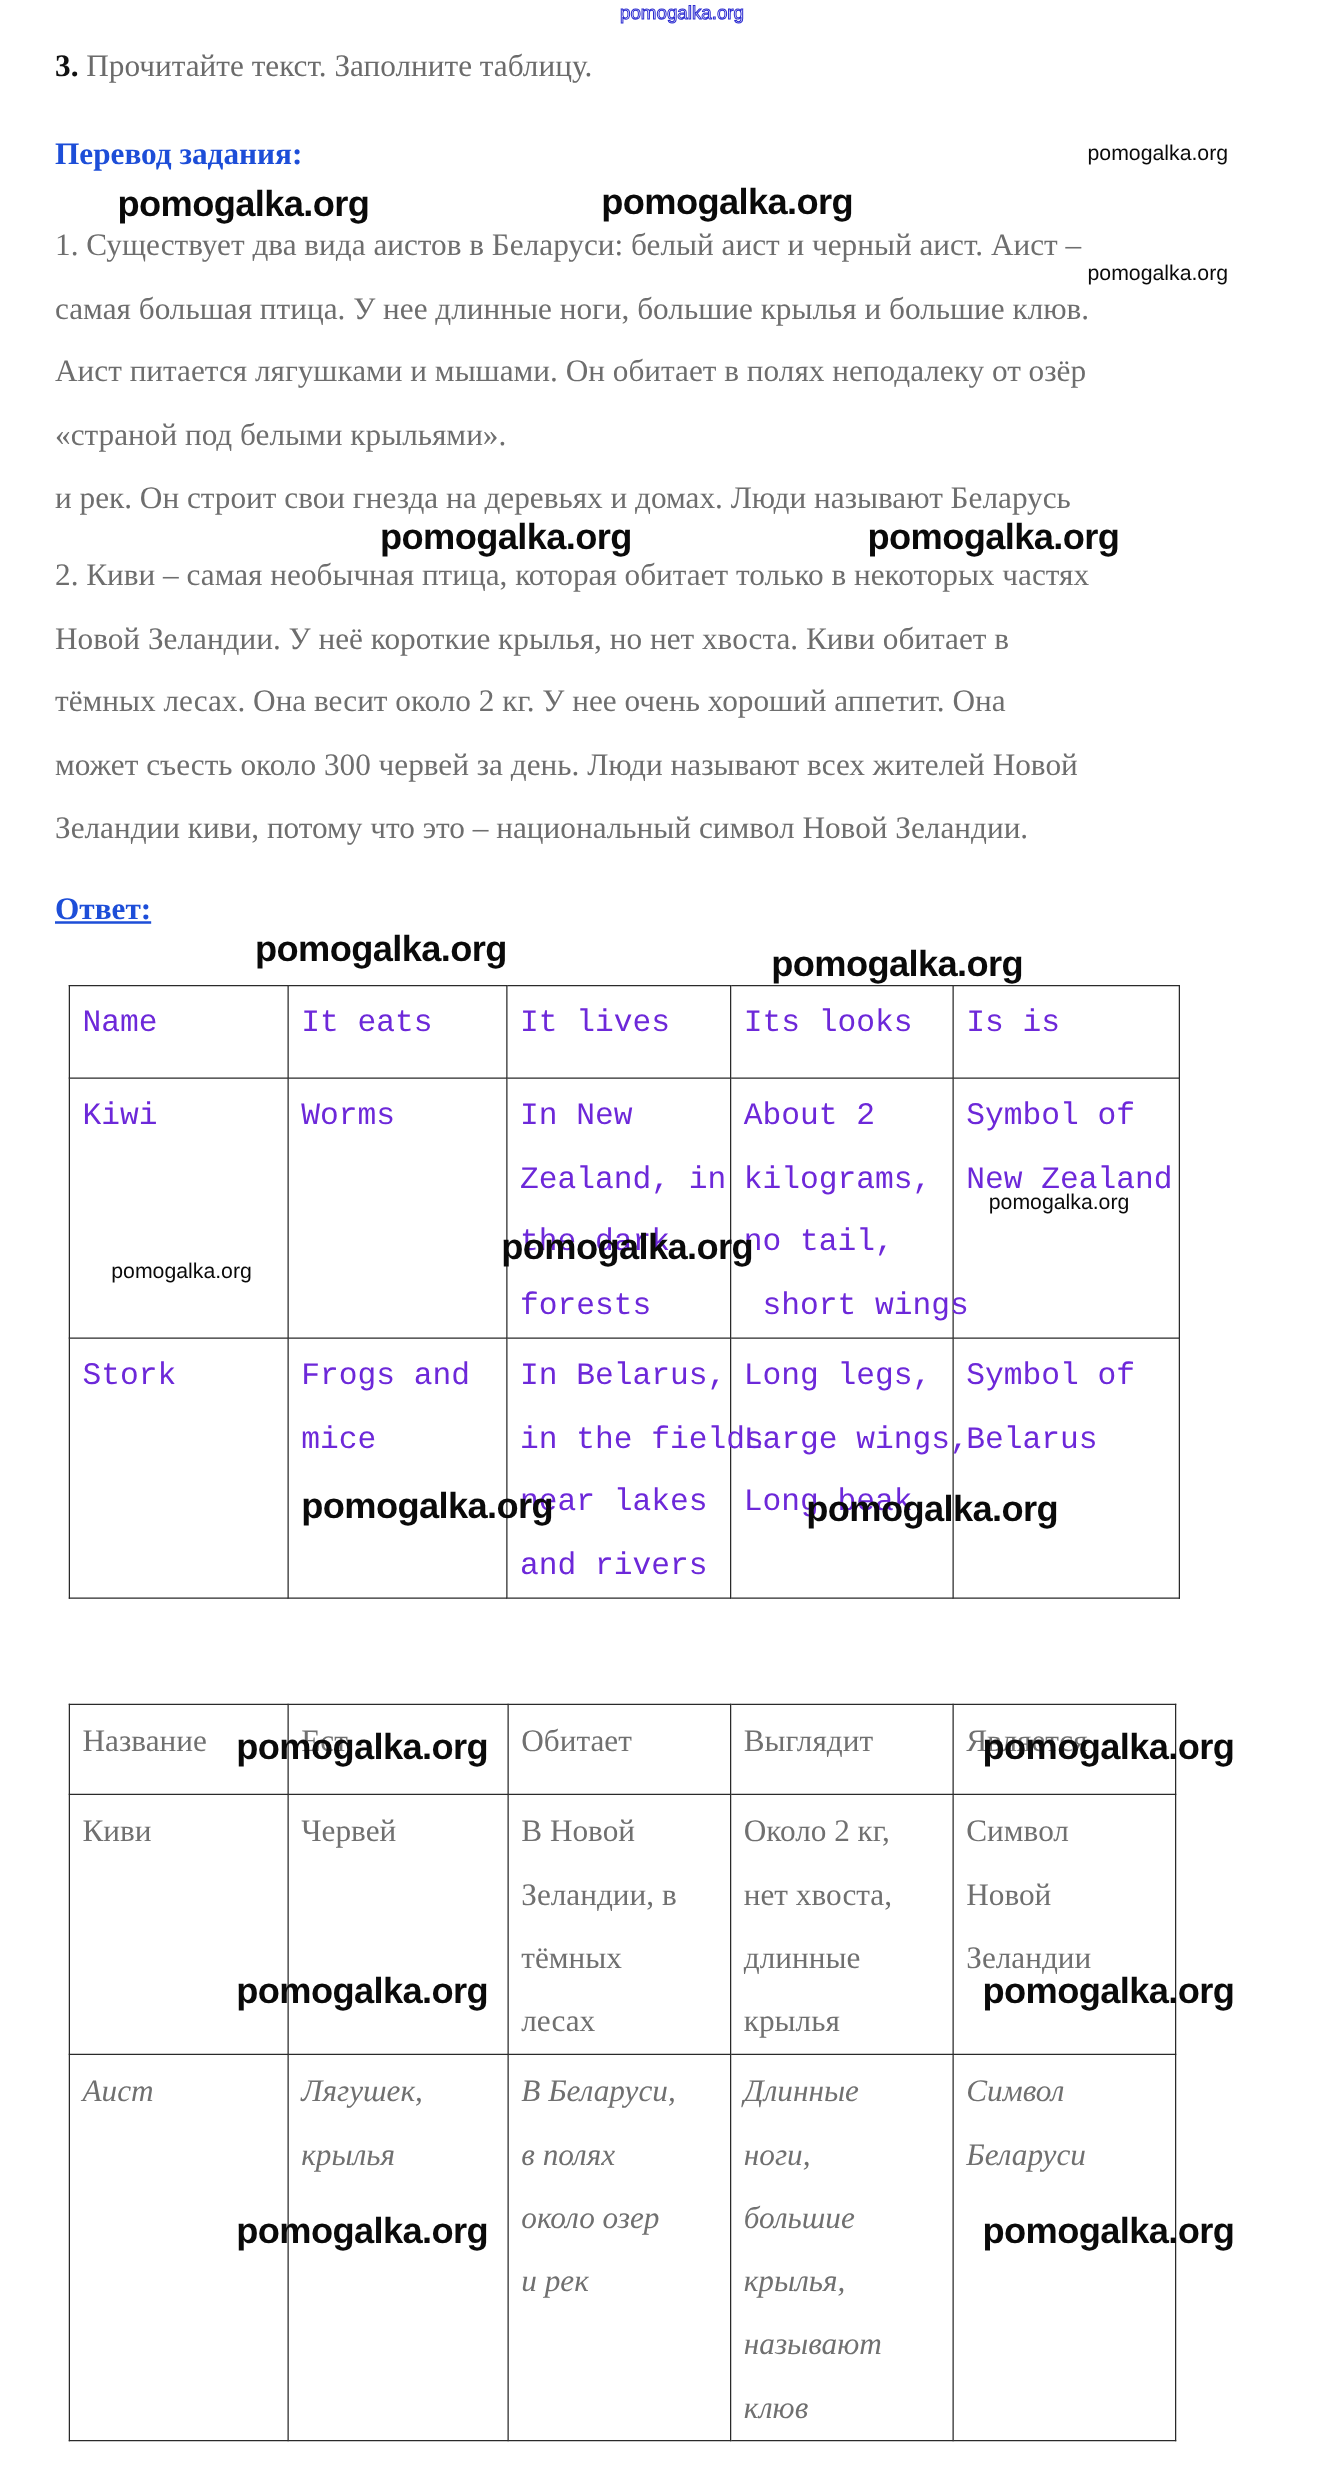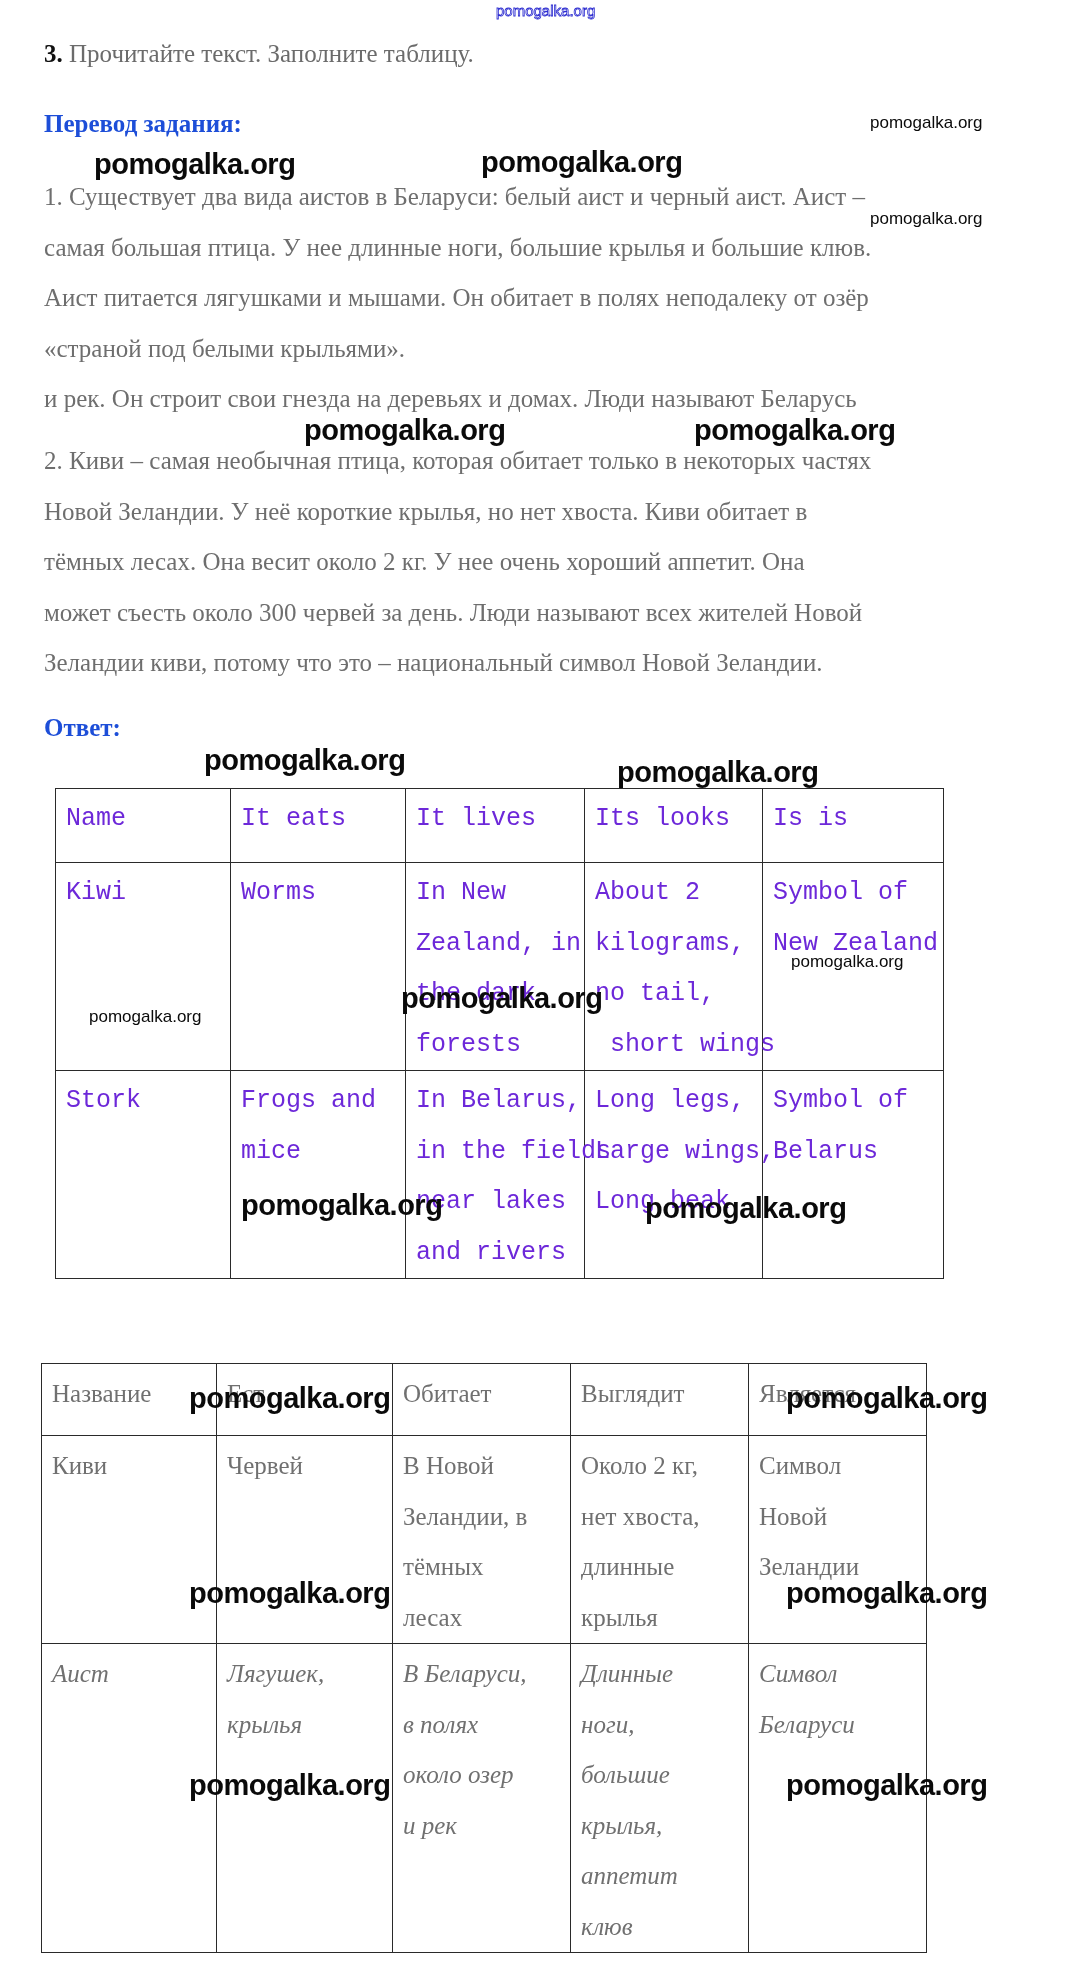--- a/index.html
+++ b/index.html
@@ -40,21 +40,21 @@
 </div>
 
 <div class="abs para" style="top:436px;">
   <p>2. Киви – самая необычная птица, которая обитает только в некоторых частях</p>
   <p>Новой Зеландии. У неё короткие крылья, но нет хвоста. Киви обитает в</p>
   <p>тёмных лесах. Она весит около 2 кг. У нее очень хороший аппетит. Она</p>
   <p>может съесть около 300 червей за день. Люди называют всех жителей Новой</p>
   <p>Зеландии киви, потому что это – национальный символ Новой Зеландии.</p>
 </div>
 
-<div class="abs heading" style="top:714px;">Ответ:</div>
+<div class="abs heading" style="top:714px;text-decoration:underline;">Ответ:</div>
 
 <table class="tbl t1" style="left:55px; top:788px; width:888px;">
   <colgroup>
       <col style="width:175px">
       <col style="width:175px">
       <col style="width:179px">
       <col style="width:178px">
       <col style="width:181px">
     </colgroup>
   <tbody>
@@ -119,21 +119,21 @@
       <span class="cell-line">Long beak</span>
     </td>
     <td>
       <span class="cell-line">Symbol of</span>
       <span class="cell-line">Belarus</span>
     </td>
   </tr>
 </tbody>
   </table>
 
-<table class="tbl t2" style="left:41px; top:1363px; width:885px;">
+<table class="tbl t2" style="left:55px; top:1363px; width:885px;">
   <colgroup>
       <col style="width:175px">
       <col style="width:176px">
       <col style="width:178px">
       <col style="width:178px">
       <col style="width:178px">
     </colgroup>
   <tbody>
       <tr style="height:72px;">
     <td>
@@ -189,21 +189,21 @@
       <span class="cell-line">В Беларуси,</span>
       <span class="cell-line">в полях</span>
       <span class="cell-line">около озер</span>
       <span class="cell-line">и рек</span>
     </td>
     <td>
       <span class="cell-line">Длинные</span>
       <span class="cell-line">ноги,</span>
       <span class="cell-line">большие</span>
       <span class="cell-line">крылья,</span>
-      <span class="cell-line">аппетит</span>
+      <span class="cell-line">называют</span>
       <span class="cell-line">клюв</span>
     </td>
     <td>
       <span class="cell-line">Символ</span>
       <span class="cell-line">Беларуси</span>
     </td>
   </tr>
 </tbody>
   </table>
 

